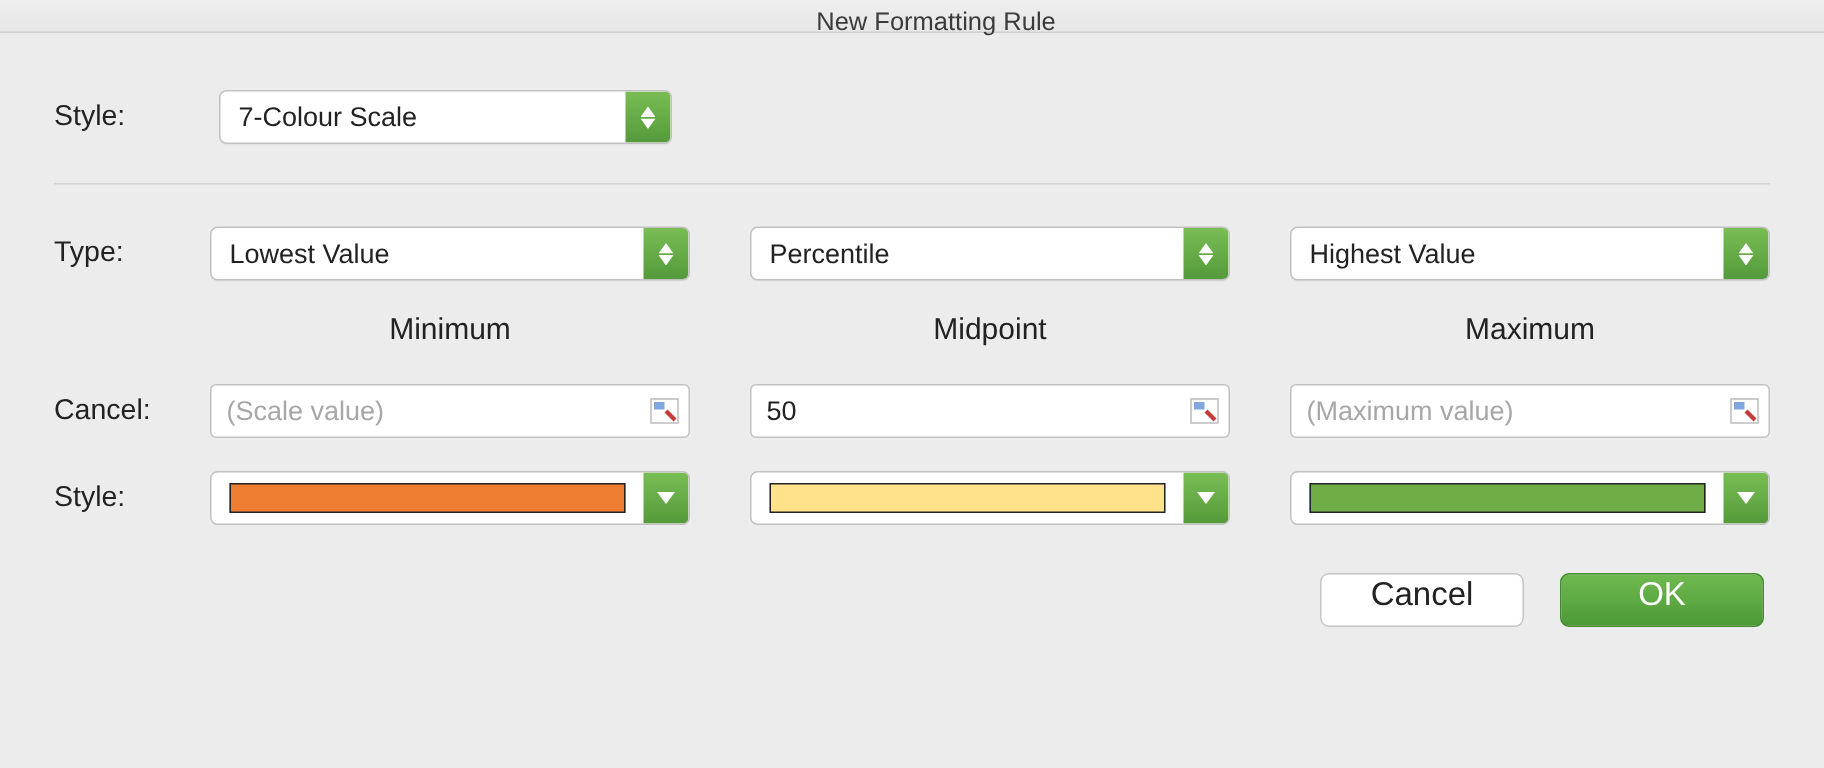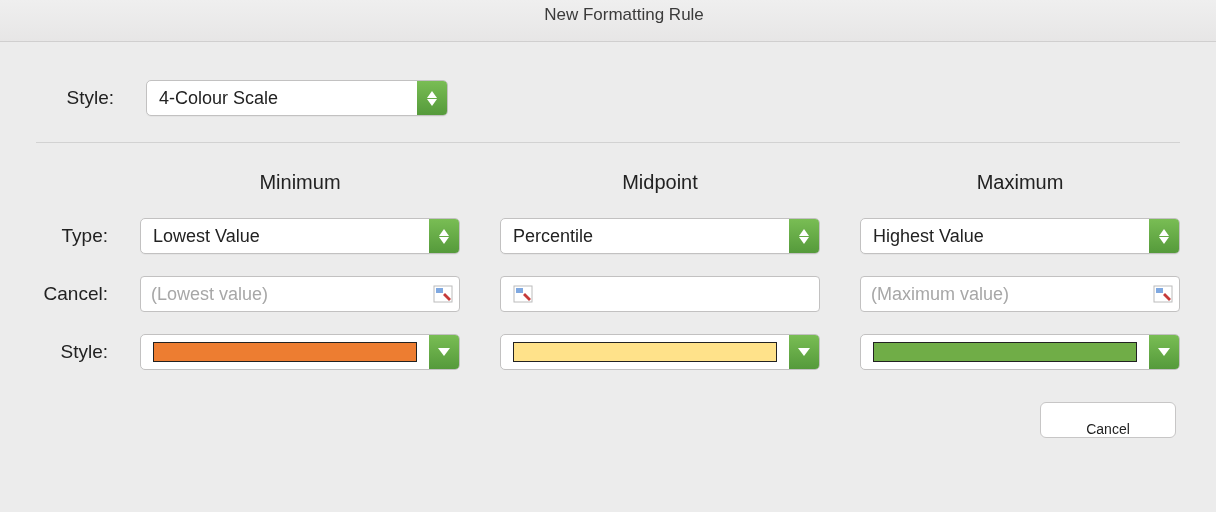--- a/index.html
+++ b/index.html
@@ -6,41 +6,40 @@
     body {
       font-family: -apple-system, BlinkMacSystemFont, "Helvetica Neue", Arial, sans-serif;
       font-size: 18px;
       color: #222;
       width: 1216px;
       height: 512px;
       overflow: hidden;
       background: #ececec;
     }
     .titlebar {
-      height: 42px;
+      height: 22px;
       background: linear-gradient(#efefef,#e7e6e6);
       border-bottom: 1px solid #d0cfcf;
       text-align: center;
       line-height: 30px;
       font-size: 17px;
       font-weight: 500;
       color: #3b3b3b;
       padding-left: 32px;
     }
     .content {
       padding: 38px 36px 22px 36px;
     }
     .row {
       display: flex;
       align-items: center;
       margin-bottom: 22px;
     }
     .label-col {
       width: 110px;
-      text-align: right;
       padding-right: 32px;
       color: #222;
       font-size: 19px;
     }
     .cols {
       display: flex;
       gap: 40px;
       flex: 1;
     }
     .col {
@@ -127,22 +126,22 @@
       display:flex;
       justify-content:flex-end;
       gap:24px;
       margin-top: 32px;
       padding-right: 4px;
     }
     .btn {
       height:36px;
       min-width:136px;
       border-radius:6px;
-      display:flex;align-items:flex-end;justify-content:center;
-      font-size:14px;
+      display:flex;align-items:flex-start;justify-content:center;
+      font-size:22px;
       cursor:pointer;
     }
     .btn-default {
       background:#fff;
       border:1px solid #c7c6c6;
       color:#222;
     }
     .btn-primary {
       background: linear-gradient(#6fb94f,#4c9a36);
       border:1px solid #418a2d;
@@ -158,112 +157,113 @@
 <div class="titlebar">
   <span>New Formatting Rule</span>
 </div>
 
 <div class="content">
 
   <div class="row">
     <div class="label-col">Style:</div>
     <div>
       <div class="select-like" style="width:302px">
-        <div class="text">4-Colour Scale</div>
+        <div class="text">7-Colour Scale</div>
         <div class="arrows">
           <svg width="10" height="7">
               <polygon class="chev" points="5,0 10,7 0,7"></polygon>
             </svg>
           <svg width="10" height="7">
               <polygon class="chev" points="0,0 10,0 5,7"></polygon>
             </svg>
         </div>
       </div>
     </div>
   </div>
 
   <div class="divider"></div>
 
+  <div class="row">
+    <div class="label-col">Type:</div>
+    <div class="cols">
+      <div class="col">
+        <div class="select-like">
+          <div class="text">Lowest Value</div>
+          <div class="arrows">
+            <svg width="10" height="7">
+                <polygon class="chev" points="5,0 10,7 0,7"></polygon>
+              </svg>
+            <svg width="10" height="7">
+                <polygon class="chev" points="0,0 10,0 5,7"></polygon>
+              </svg>
+          </div>
+        </div>
+      </div>
+      <div class="col">
+        <div class="select-like">
+          <div class="text">Percentile</div>
+          <div class="arrows">
+            <svg width="10" height="7">
+                <polygon class="chev" points="5,0 10,7 0,7"></polygon>
+              </svg>
+            <svg width="10" height="7">
+                <polygon class="chev" points="0,0 10,0 5,7"></polygon>
+              </svg>
+          </div>
+        </div>
+      </div>
+      <div class="col">
+        <div class="select-like">
+          <div class="text">Highest Value</div>
+          <div class="arrows">
+            <svg width="10" height="7">
+                <polygon class="chev" points="5,0 10,7 0,7"></polygon>
+              </svg>
+            <svg width="10" height="7">
+                <polygon class="chev" points="0,0 10,0 5,7"></polygon>
+              </svg>
+          </div>
+        </div>
+      </div>
+    </div>
+  </div>
+
   <div class="row" style="margin-bottom:10px;">
     <div class="label-col"></div>
     <div class="cols">
       <div class="col">
           <div class="col-header">Minimum</div>
         </div>
       <div class="col">
           <div class="col-header">Midpoint</div>
         </div>
       <div class="col">
           <div class="col-header">Maximum</div>
         </div>
     </div>
   </div>
 
   <div class="row">
-    <div class="label-col">Type:</div>
-    <div class="cols">
-      <div class="col">
-        <div class="select-like">
-          <div class="text">Lowest Value</div>
-          <div class="arrows">
-            <svg width="10" height="7">
-                <polygon class="chev" points="5,0 10,7 0,7"></polygon>
-              </svg>
-            <svg width="10" height="7">
-                <polygon class="chev" points="0,0 10,0 5,7"></polygon>
-              </svg>
-          </div>
-        </div>
-      </div>
-      <div class="col">
-        <div class="select-like">
-          <div class="text">Percentile</div>
-          <div class="arrows">
-            <svg width="10" height="7">
-                <polygon class="chev" points="5,0 10,7 0,7"></polygon>
-              </svg>
-            <svg width="10" height="7">
-                <polygon class="chev" points="0,0 10,0 5,7"></polygon>
-              </svg>
-          </div>
-        </div>
-      </div>
-      <div class="col">
-        <div class="select-like">
-          <div class="text">Highest Value</div>
-          <div class="arrows">
-            <svg width="10" height="7">
-                <polygon class="chev" points="5,0 10,7 0,7"></polygon>
-              </svg>
-            <svg width="10" height="7">
-                <polygon class="chev" points="0,0 10,0 5,7"></polygon>
-              </svg>
-          </div>
-        </div>
-      </div>
-    </div>
-  </div>
-
-  <div class="row">
     <div class="label-col">Cancel:</div>
     <div class="cols">
       <div class="col">
         <div class="input-like">
-          <span class="val placeholder">(Lowest value)</span>
+          <span class="val placeholder">(Scale value)</span>
           <span class="ref-icon">
             <svg width="20" height="18">
                 <rect x="1" y="1" width="18" height="16" fill="#fff" stroke="#bcbcbc"></rect>
                 <rect x="3" y="3" width="7" height="5" fill="#7fa8e0"></rect>
                 <polygon points="12,8 18,14 16,16 10,10" fill="#c63a3a"></polygon>
               </svg>
           </span>
         </div>
       </div>
       <div class="col">
         <div class="input-like">
+          <span class="val">50</span>
           <span class="ref-icon">
             <svg width="20" height="18">
                 <rect x="1" y="1" width="18" height="16" fill="#fff" stroke="#bcbcbc"></rect>
                 <rect x="3" y="3" width="7" height="5" fill="#7fa8e0"></rect>
                 <polygon points="12,8 18,14 16,16 10,10" fill="#c63a3a"></polygon>
               </svg>
           </span>
         </div>
       </div>
       <div class="col">
@@ -320,15 +320,18 @@
           </div>
         </div>
       </div>
     </div>
   </div>
 
   <div class="footer">
     <div class="btn btn-default">
       <span>Cancel</span>
     </div>
+    <div class="btn btn-primary">
+      <span>OK</span>
+    </div>
   </div>
 
 </div>
 
 </body></html>

